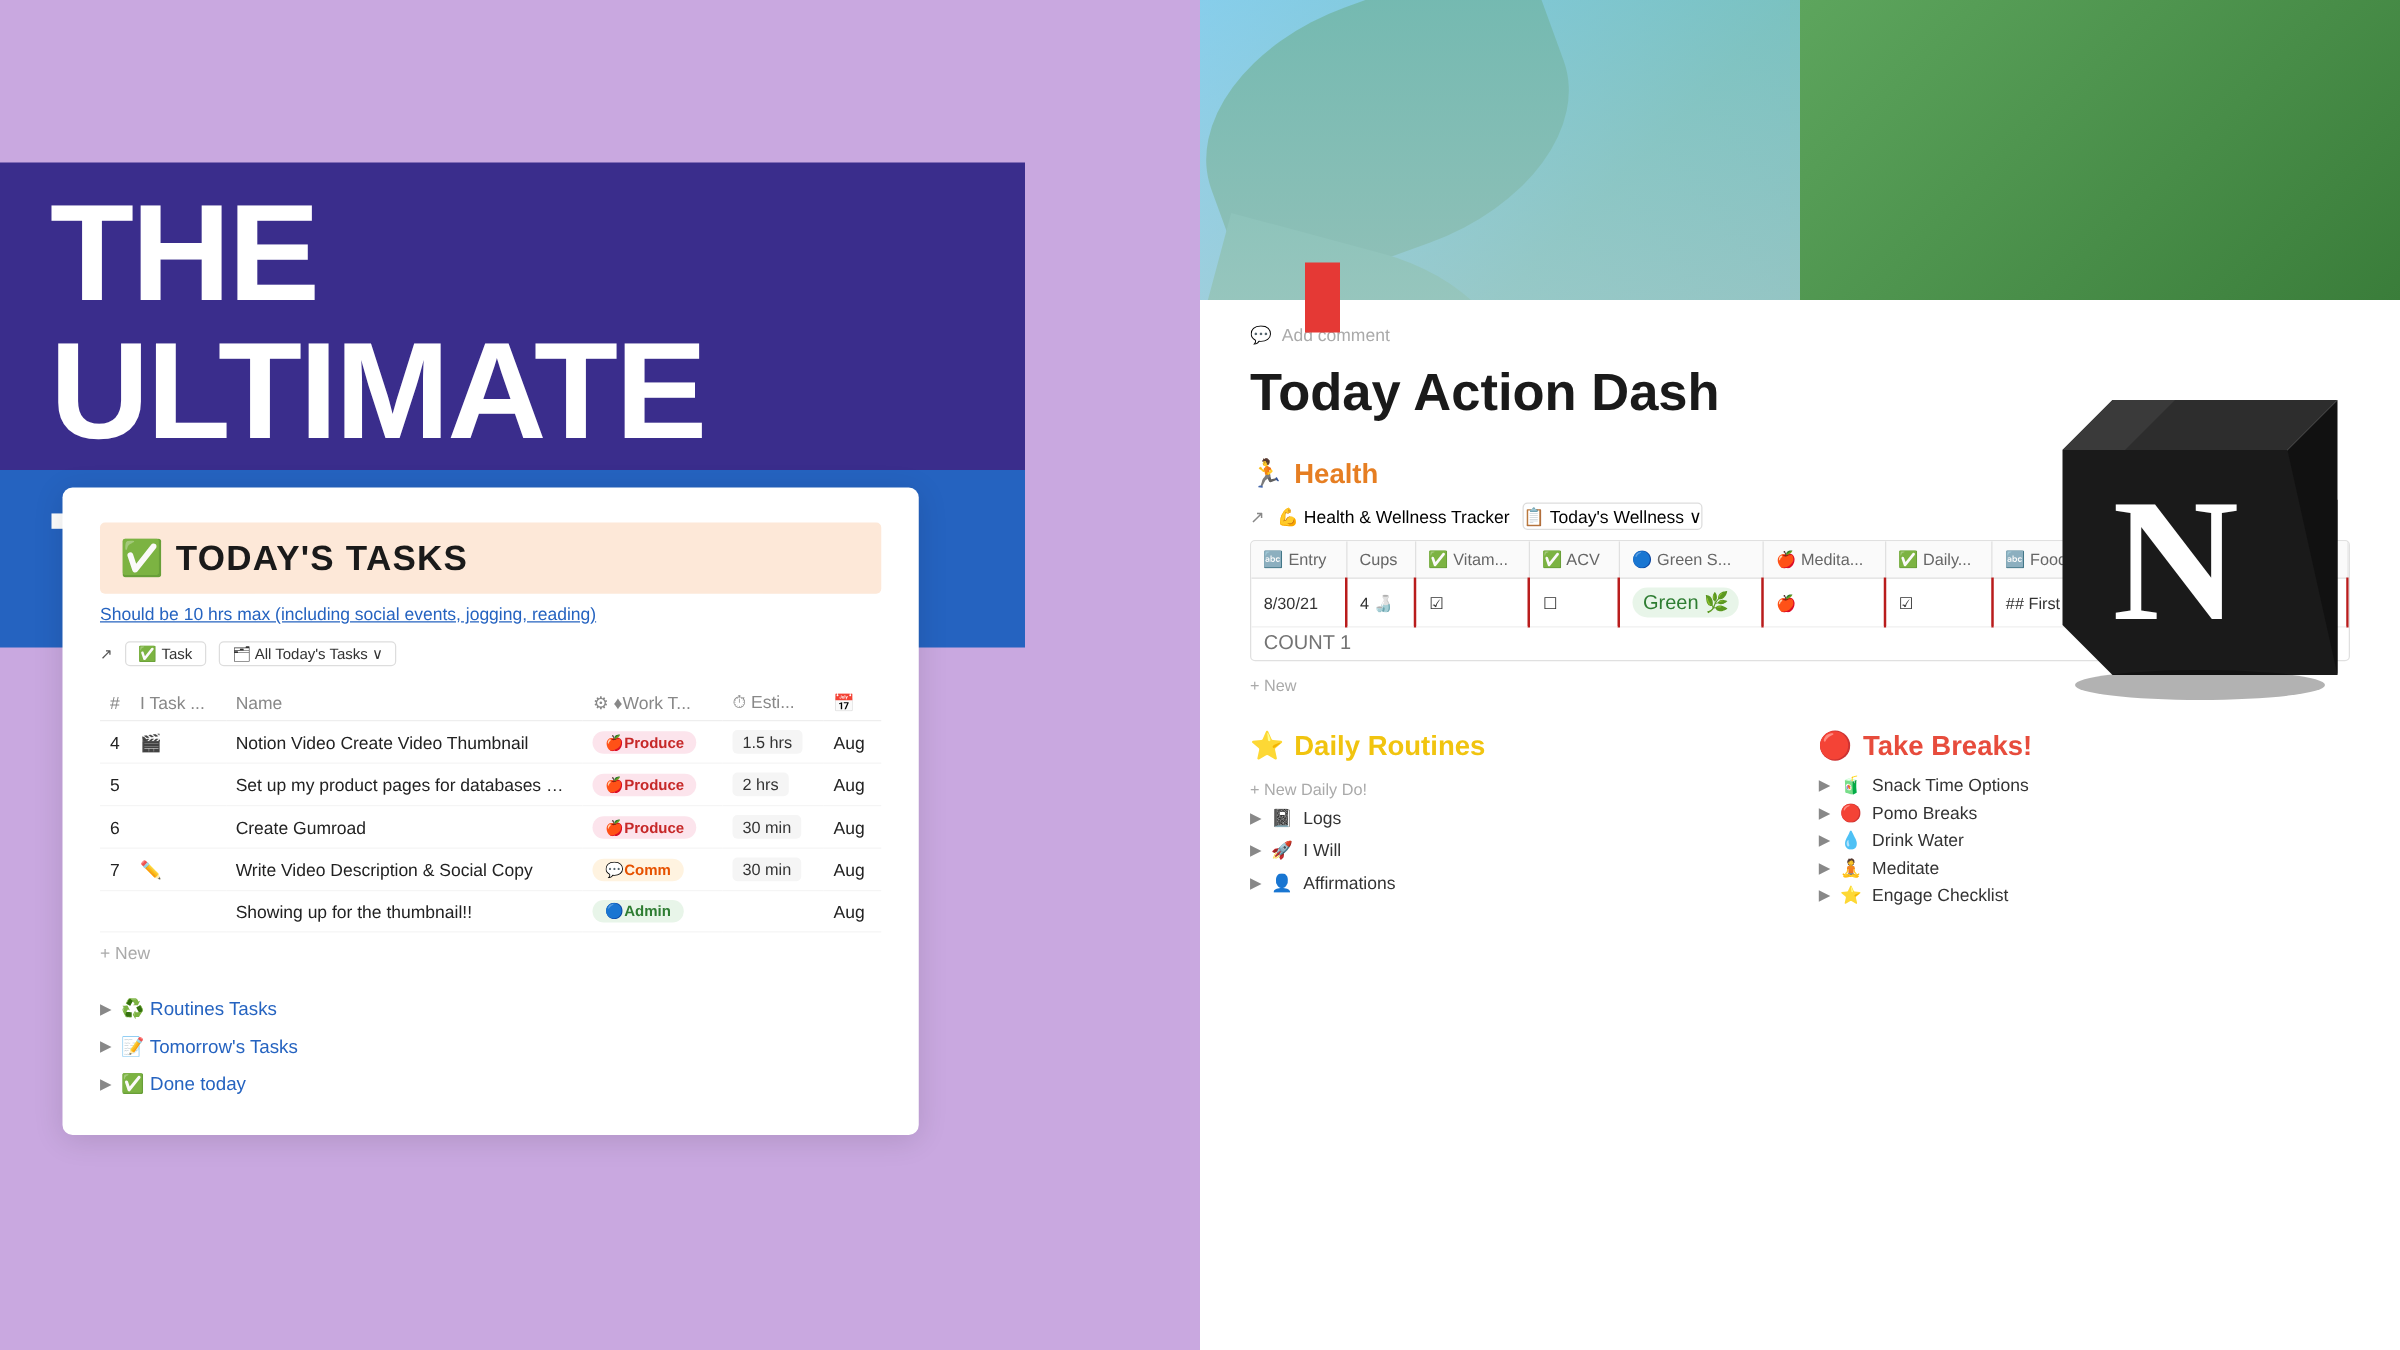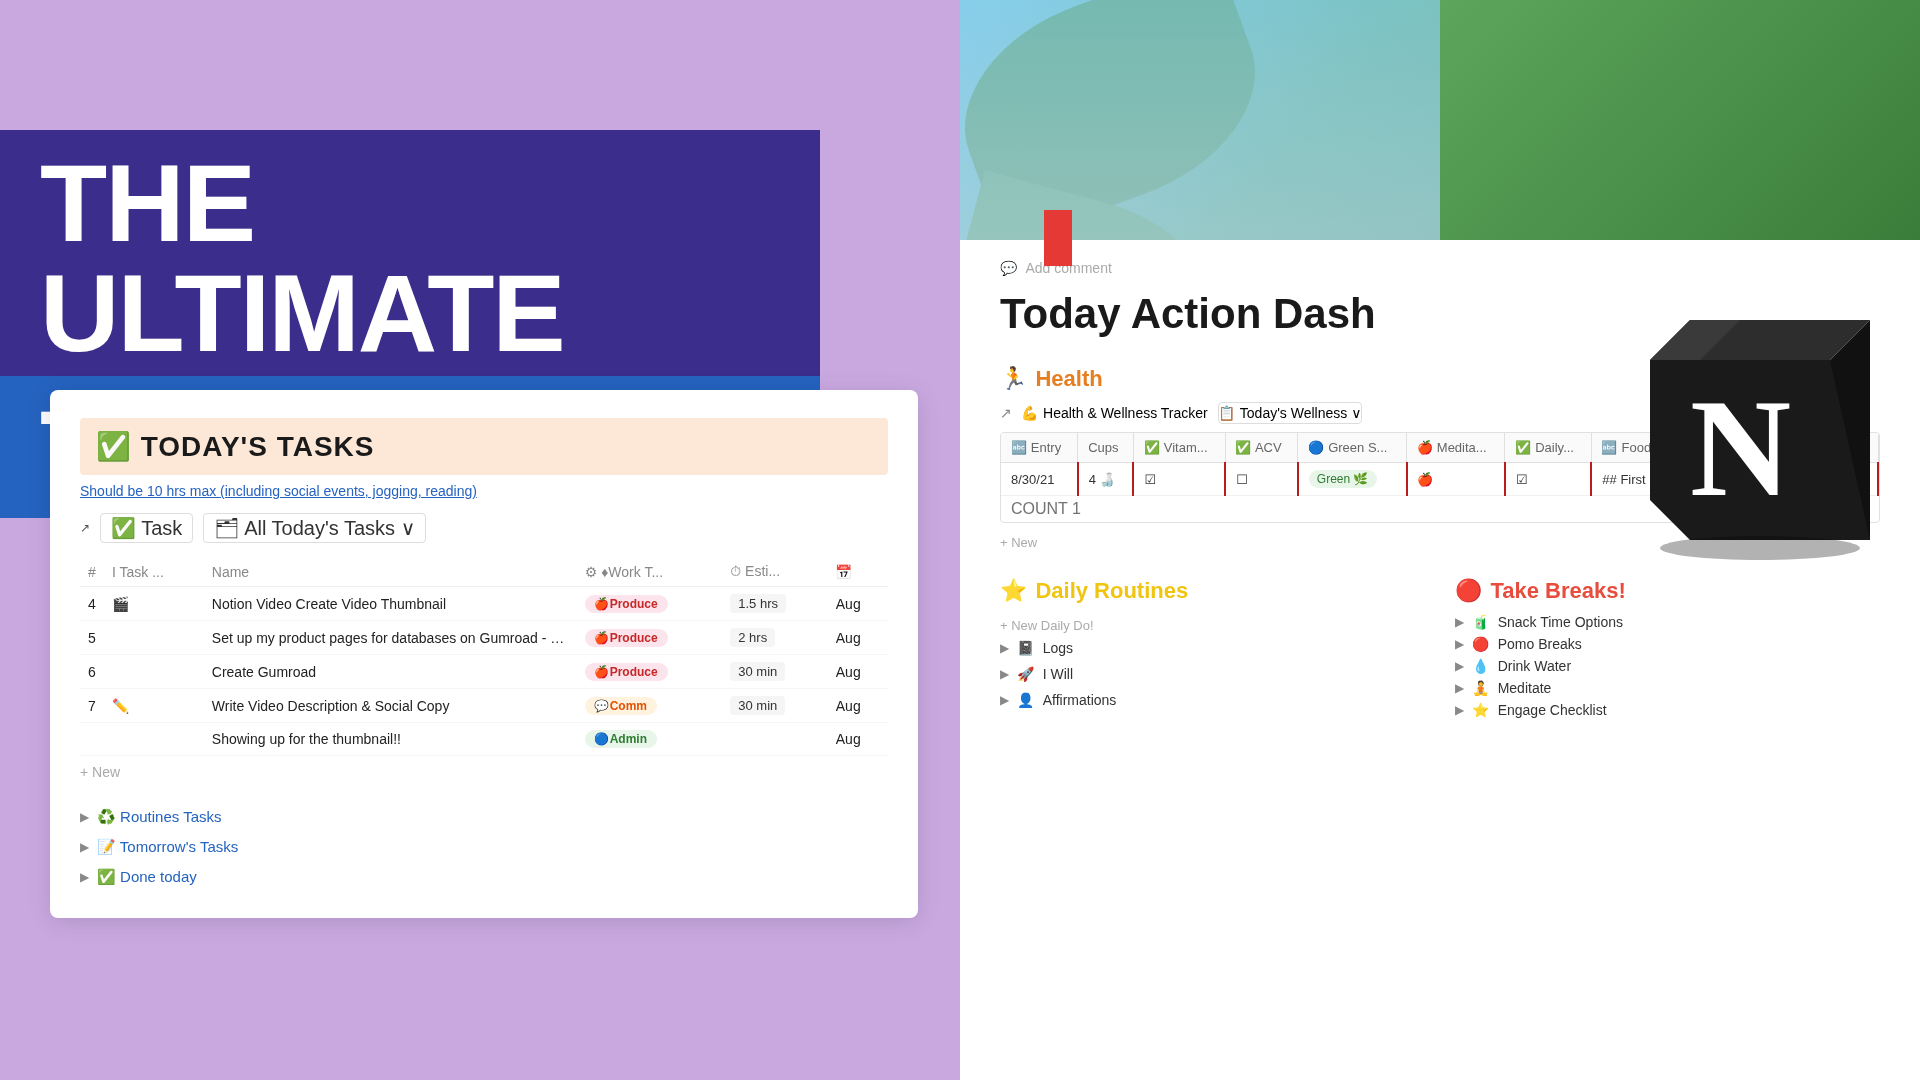--- a/index.html
+++ b/index.html
@@ -52,21 +52,21 @@
       font-weight: 900;
       letter-spacing: -2px;
       line-height: 1;
     }
 
     
     .task-panel {
       position: absolute;
       left: 50px;
       top: 390px;
-      width: 868px;
+      width: 685px;
       background: white;
       border-radius: 8px;
       padding: 28px 30px;
       box-shadow: 0 4px 24px rgba(0,0,0,0.12);
     }
 
     .task-panel-header {
       background: #fde8d8;
       padding: 12px 16px;
       border-radius: 4px;
@@ -96,21 +96,21 @@
       color: #555;
       font-size: 12px;
     }
     .task-badge {
       display: inline-flex;
       align-items: center;
       gap: 4px;
       padding: 2px 10px;
       border: 1px solid #ddd;
       border-radius: 4px;
-      font-size: 20px;
+      font-size: 12px;
       color: #333;
       cursor: pointer;
     }
 
     
     .task-table {
       width: 100%;
       border-collapse: collapse;
       font-size: 14px;
     }
@@ -282,21 +282,21 @@
       font-size: 16px;
       color: #737373;
       padding: 4px 10px;
     }
     .green-badge {
       display: inline-block;
       background: #e8f5e9;
       color: #2e7d32;
       padding: 2px 8px;
       border-radius: 12px;
-      font-size: 12px;
+      font-size: 16px;
     }
     .notion-add-new {
       color: #aaa;
       font-size: 13px;
       cursor: pointer;
       padding: 4px 0;
     }
 
     
     .two-col {

